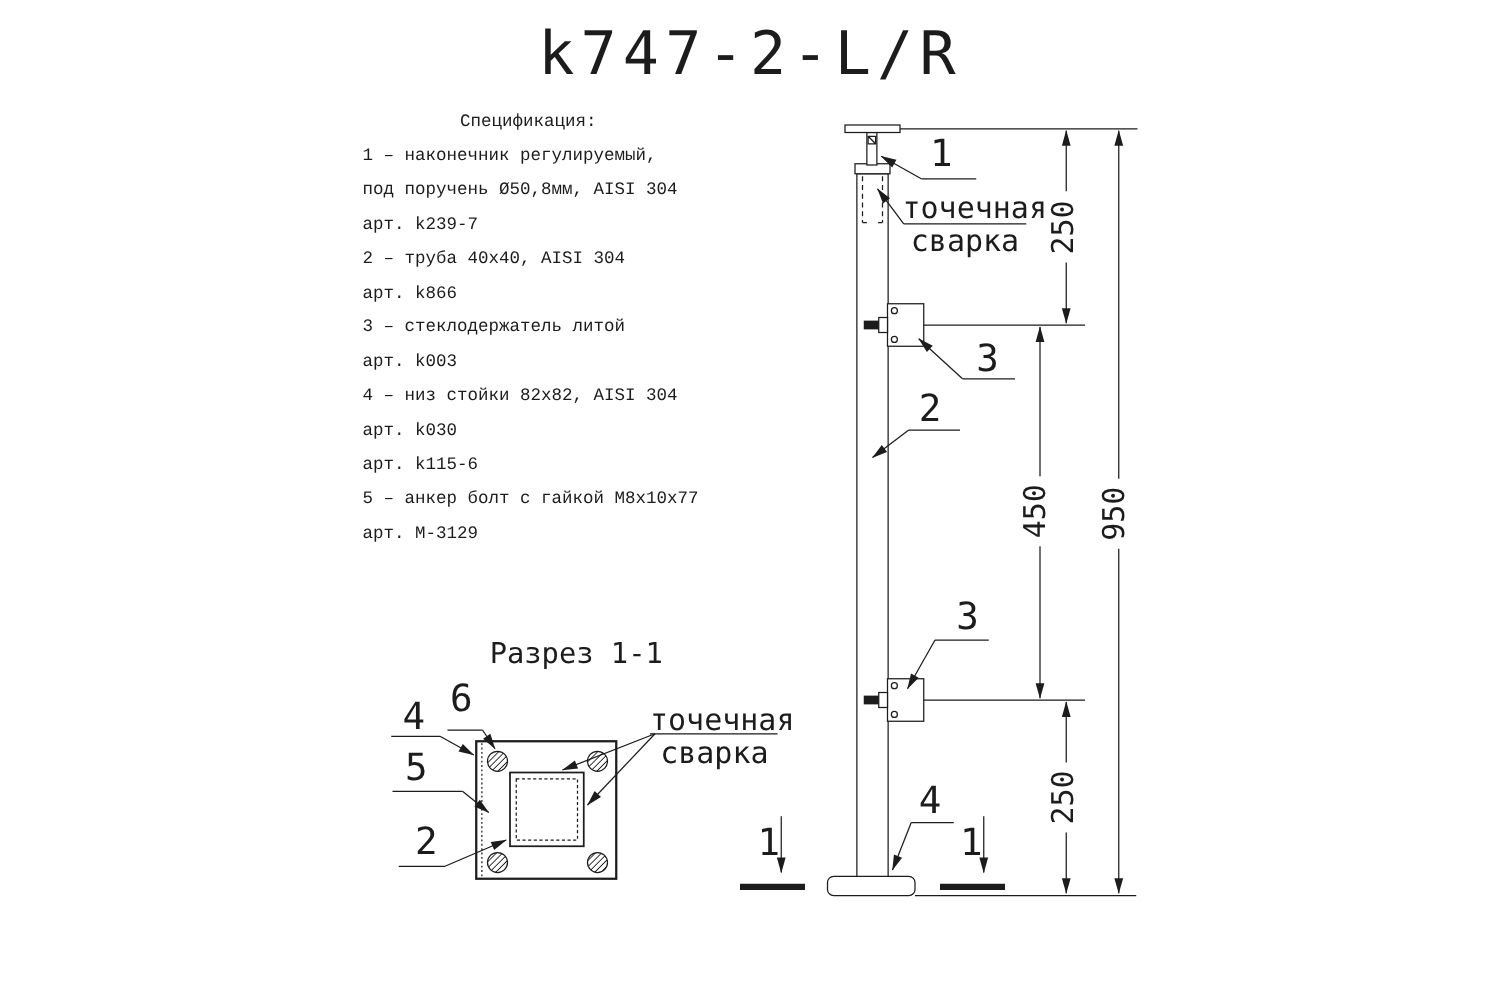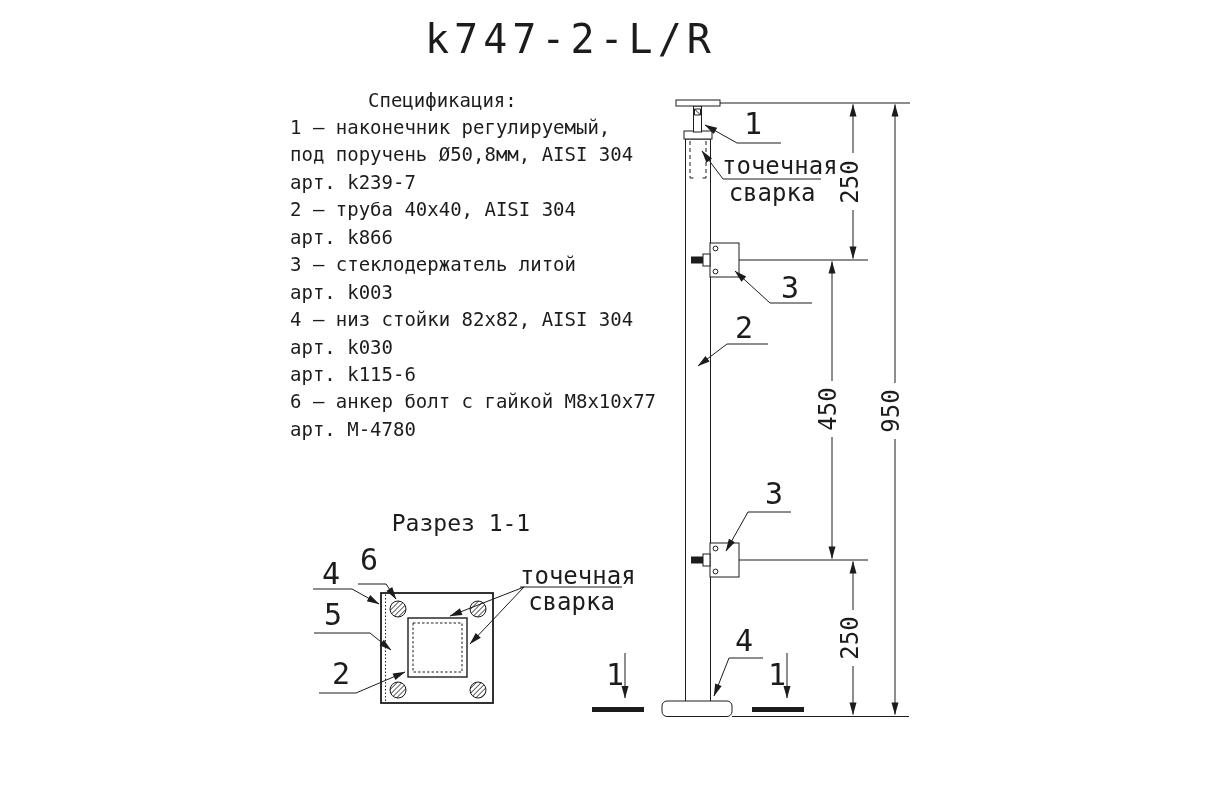--- a/index.html
+++ b/index.html
@@ -1,21 +1,21 @@
 <!DOCTYPE html>
 <html><head>
 <meta charset="utf-8">
 <style>
   html,body{margin:0;padding:0;background:#fff;}
   .page{position:relative;width:1205px;height:800px;background:#ffffff;overflow:hidden;
         font-family:"DejaVu Sans Mono", monospace;color:#1c1c1c;}
   svg{position:absolute;left:0;top:0;}
   .t{position:absolute;white-space:nowrap;color:#1c1c1c;line-height:1.15;}
-  .title{font-size:40px;letter-spacing:5px;text-align:left;width:350px;}
-  .spec{font-size:19px;}
+  .title{font-size:48px;letter-spacing:5px;text-align:center;width:350px;}
+  .spec{font-size:14px;font-family:Liberation Mono, monospace;}
   .spec-line{height:27.45px;}
   .callout{font-size:30px;}
   .marker-num{font-size:30px;}
   .sec-title{font-size:23px;text-align:center;width:140px;}
   .weld{font-size:24px;text-align:center;}
   .dim{font-size:24px;transform:translate(-50%,-50%) rotate(-90deg);}
 </style>
 </head>
 <body>
 
@@ -118,22 +118,22 @@
     <div class="spec-line">1 – наконечник регулируемый,</div>
     <div class="spec-line">под поручень Ø50,8мм, AISI 304</div>
     <div class="spec-line">арт. k239-7</div>
     <div class="spec-line">2 – труба 40x40, AISI 304</div>
     <div class="spec-line">арт. k866</div>
     <div class="spec-line">3 – стеклодержатель литой</div>
     <div class="spec-line">арт. k003</div>
     <div class="spec-line">4 – низ стойки 82x82, AISI 304</div>
     <div class="spec-line">арт. k030</div>
     <div class="spec-line">арт. k115-6</div>
-    <div class="spec-line">6 – анкер болт с гайкой M8x10x77</div>
-    <div class="spec-line">арт. M-4780</div>
+    <div class="spec-line">5 – анкер болт с гайкой M8x10x77</div>
+    <div class="spec-line">арт. M-3129</div>
   </div>
 
   <div class="t sec-title" style="left:372px;top:510px;margin-left:19px;">Разрез 1-1</div>
   <div class="t callout" style="left:322px;top:557px;">4</div>
   <div class="t callout" style="left:360px;top:543px;">6</div>
   <div class="t callout" style="left:324px;top:598px;">5</div>
   <div class="t callout" style="left:332px;top:657px;">2</div>
   <div class="t weld" style="left:520px;top:563px;width:103px;">точечная</div>
   <div class="t weld" style="left:520px;top:589px;width:103px;">сварка</div>
 

